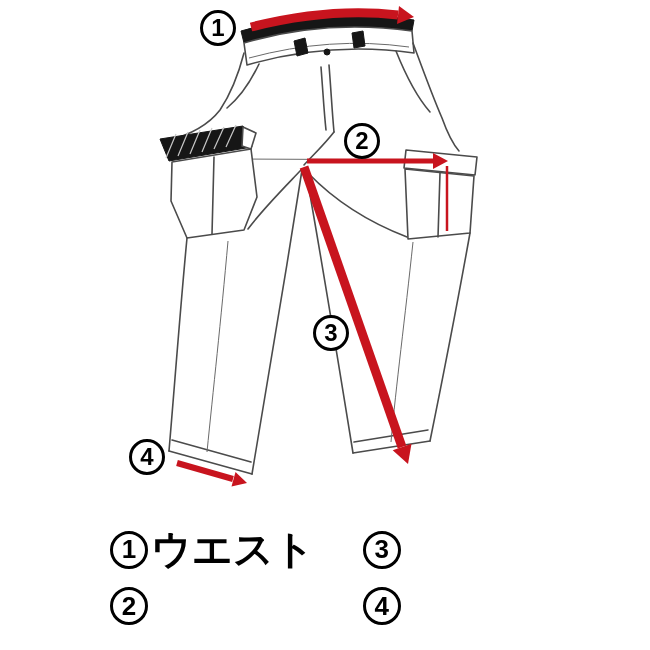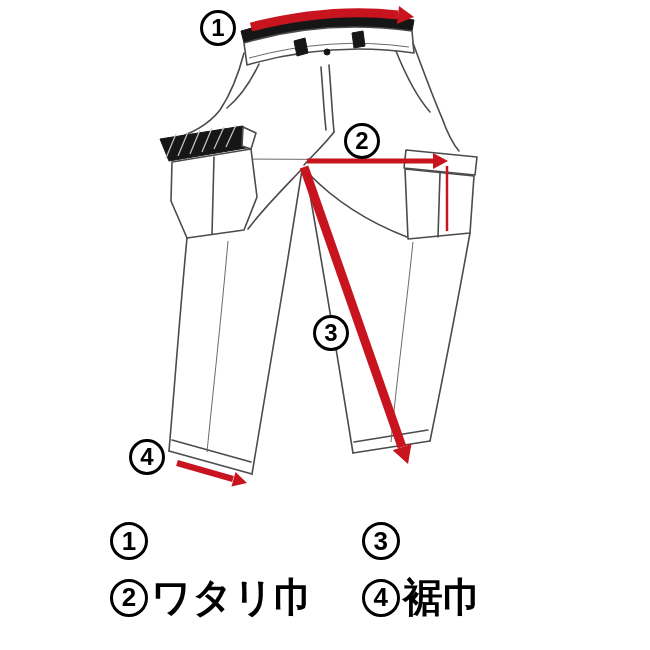--- a/index.html
+++ b/index.html
@@ -128,27 +128,26 @@
   </svg>
 
   <div class="marker" style="left:200px; top:10px;">1</div>
   <div class="marker" style="left:344px; top:123px;">2</div>
   <div class="marker" style="left:313px; top:315px;">3</div>
   <div class="marker" style="left:129px; top:439px;">4</div>
 
   <div class="legend">
     <div class="legend-item">
       <span class="legend-circle">1</span>
+      <span>ウエスト</span>
     </div>
     <div class="legend-item">
       <span class="legend-circle">3</span>
     </div>
     <div class="legend-item">
       <span class="legend-circle">2</span>
-      <span>ワタリ巾</span>
     </div>
     <div class="legend-item">
       <span class="legend-circle">4</span>
-      <span>裾巾</span>
     </div>
   </div>
 
 </div>
 
 </body></html>

